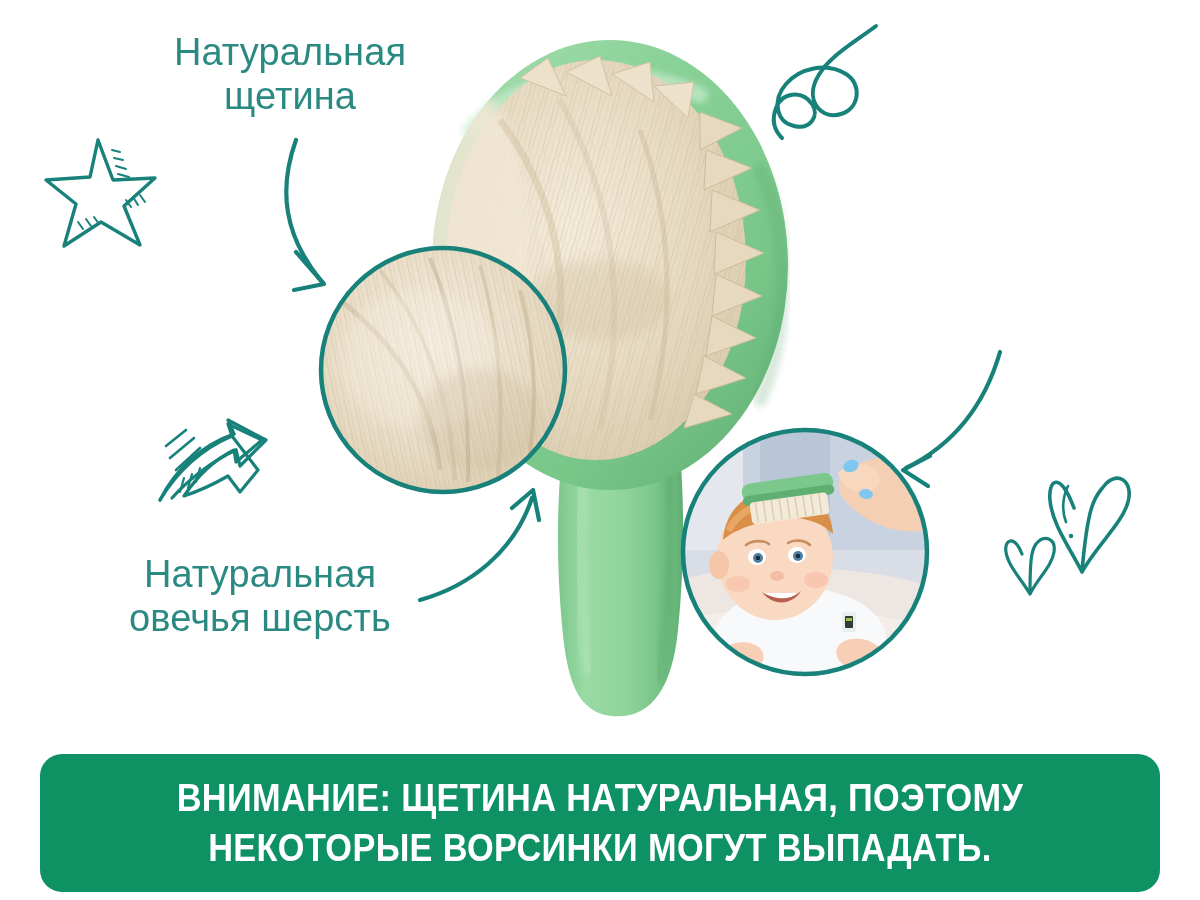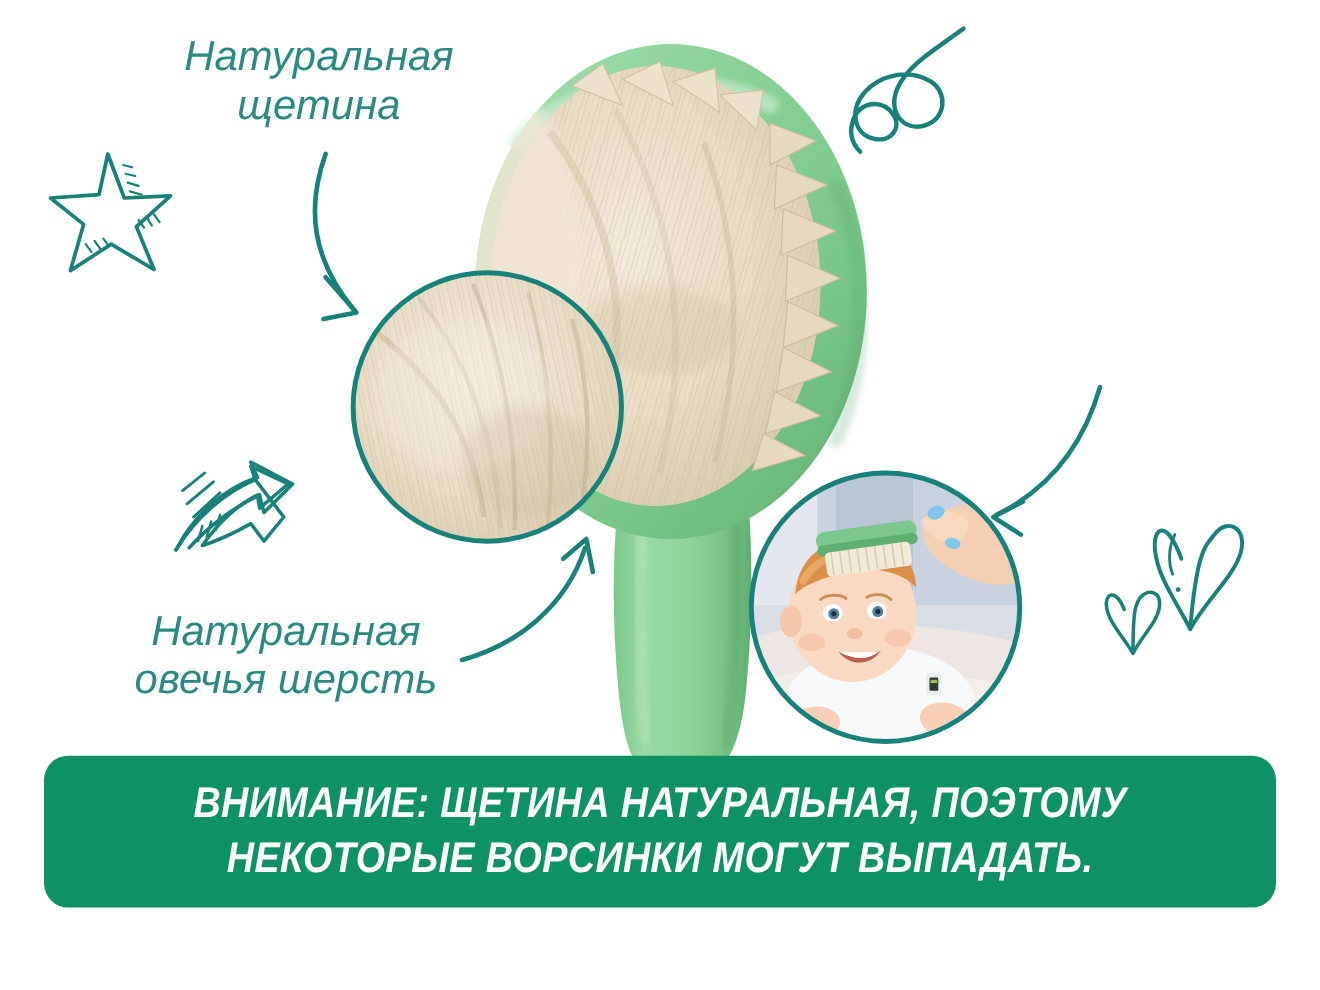--- a/index.html
+++ b/index.html
@@ -8,21 +8,20 @@
     padding: 0;
     background: #ffffff;
   }
   #canvas {
     position: relative;
     width: 1200px;
     height: 900px;
     background: #ffffff;
     overflow: hidden;
     font-family: "Liberation Sans", "DejaVu Sans", sans-serif;
-    font-style: italic;
   }
 
   
   .callout {
     position: absolute;
     color: #2a8a82;
     font-size: 38px;
     line-height: 1.17;
     font-weight: 400;
     white-space: pre-line;
@@ -40,21 +39,21 @@
     height: 900px;
   }
   #doodles  { z-index: 6; pointer-events: none; }
   #artwork  { z-index: 2; }
   #arrows   { z-index: 7; pointer-events: none; }
 
   
   #banner {
     position: absolute;
     left: 40px;
-    top: 687px;
+    top: 754px;
     width: 1120px;
     height: 138px;
     background: #0e9163;
     border-radius: 22px;
     display: flex;
     align-items: center;
     justify-content: center;
     z-index: 9;
   }
   #banner-text {

